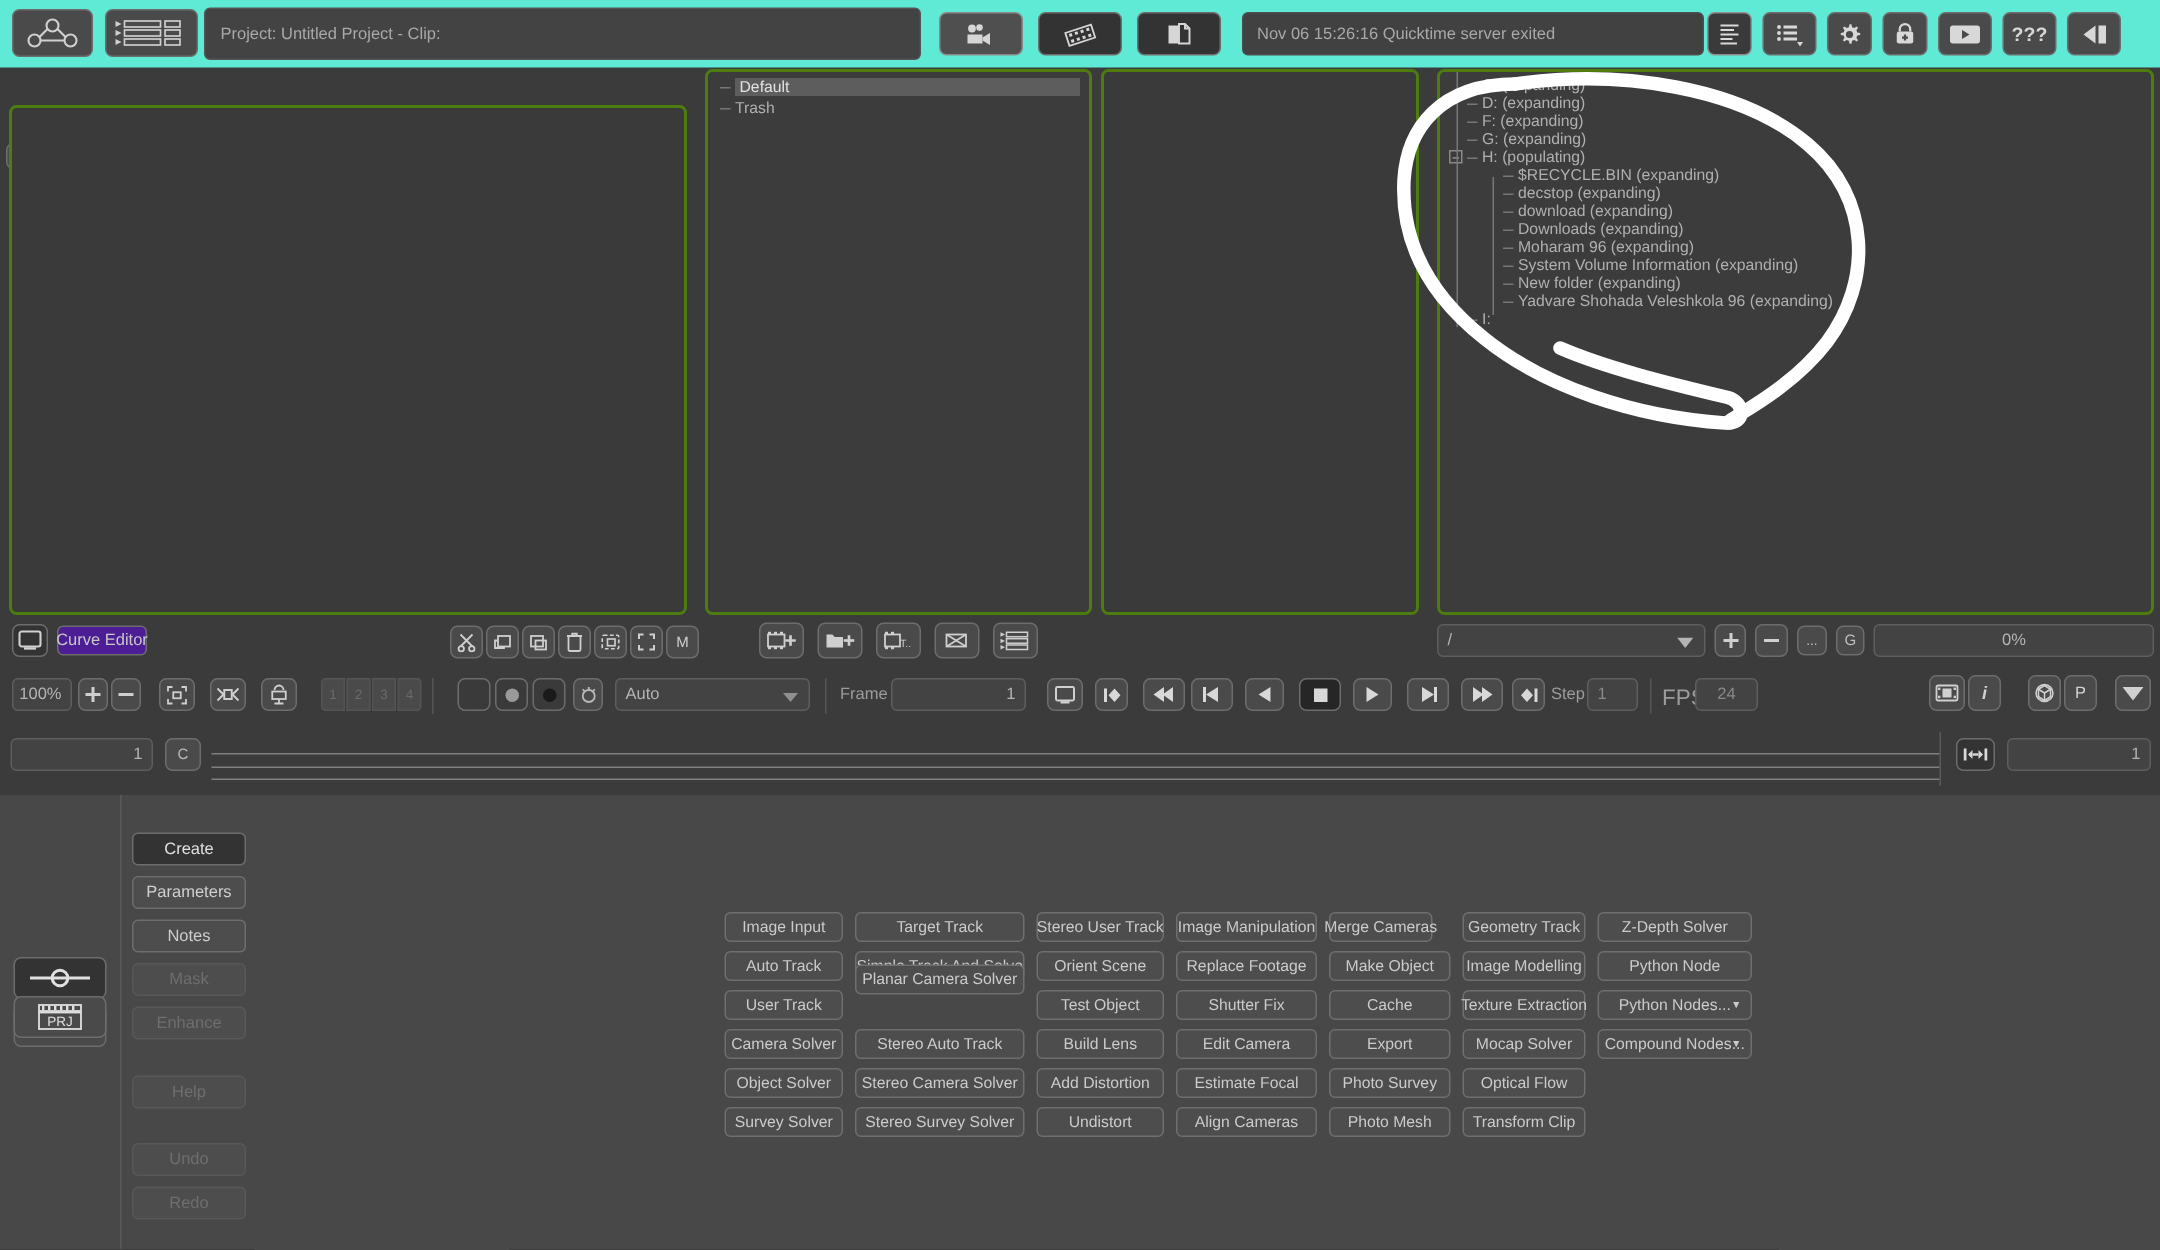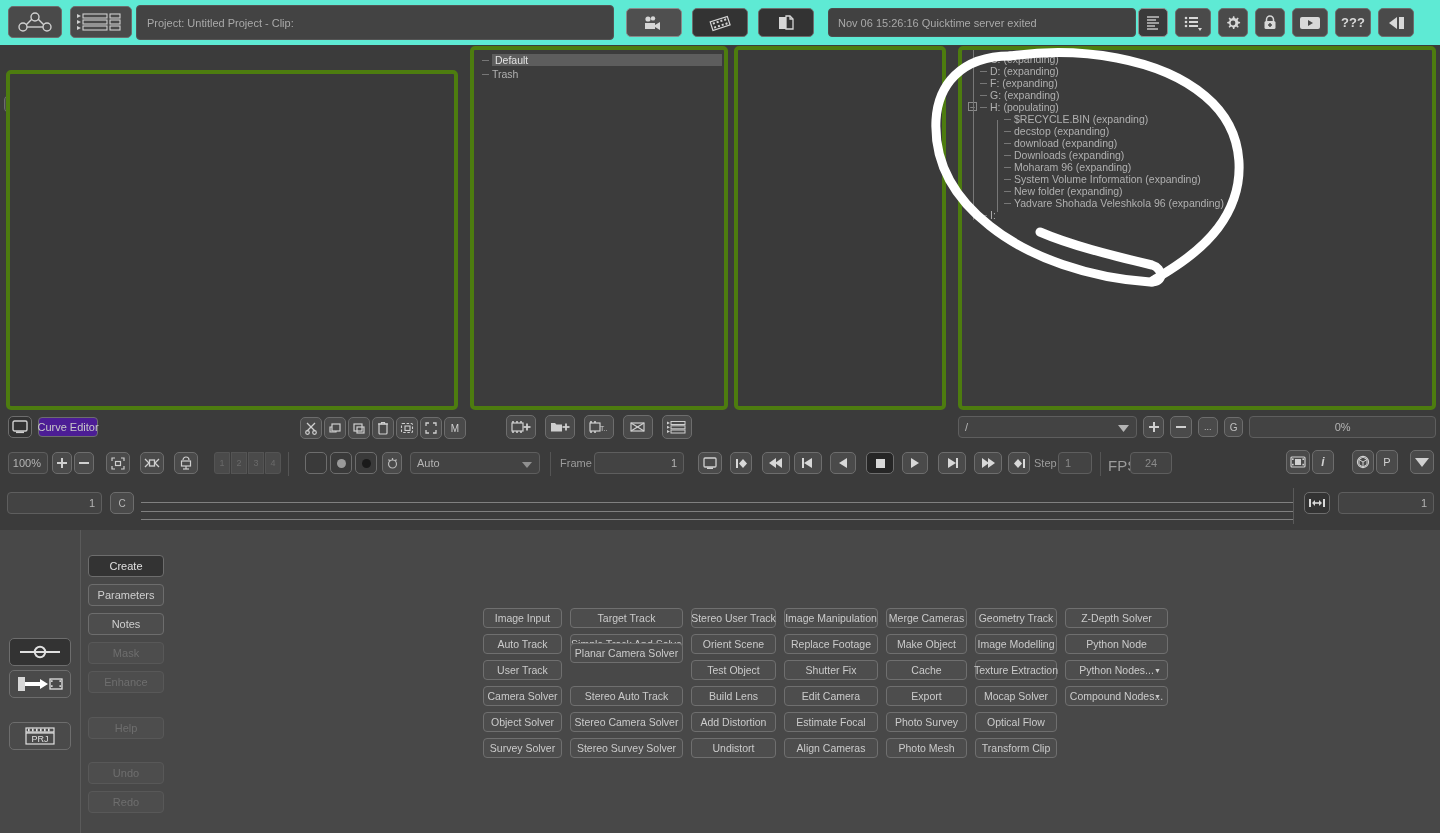--- a/index.html
+++ b/index.html
@@ -81,21 +81,21 @@
     position: absolute; left: 46px; top: 50px; width: 56px; height: 18px;
     background: #4a4a4a; border: 1px solid #6a6a6a; border-bottom: none;
     border-radius: 3px 3px 0 0; color: #c4c4c4; font-size: 10px;
     display: flex; align-items: center; justify-content: center;
   }
   .tabline { position: absolute; height: 1px; background: #6a6a6a; }
 
   
   .pane {
     position: absolute;
-    border: 4px solid #4d7c0f;
+    border: 2px solid #4d7c0f;
     border-radius: 5px;
     background: #3c3c3c;
     overflow: hidden;
   }
   #pane-viewer { left: 6px; top: 70px; width: 452px; height: 340px; background: #3a3a3a; }
   #pane-shots  { left: 470px; top: 46px; width: 258px; height: 364px; background: #3c3c3c; }
   #pane-prev   { left: 734px; top: 46px; width: 212px; height: 364px; background: #3a3a3a; }
   #pane-files  { left: 958px; top: 46px; width: 478px; height: 364px; background: #3c3c3c; }
 
   
@@ -778,21 +778,21 @@
     <path d="M9 7 h15 v-3 l8 5 l-8 5 v-3 h-15 z" fill="#ffffff"></path>
     <rect x="34" y="4" width="12" height="10" fill="none" stroke="#e0e0e0" stroke-width="1.3"></rect>
     <g fill="#e0e0e0">
         <rect x="35" y="5.3" width="1.6" height="1.6"></rect>
         <rect x="35" y="10.3" width="1.6" height="1.6"></rect>
     <rect x="43.4" y="5.3" width="1.6" height="1.6"></rect>
         <rect x="43.4" y="10.3" width="1.6" height="1.6"></rect>
       </g>
   </svg>
 </div>
-<div class="side-icon icon-btn" style="left:9px;top:722px;">
+<div class="side-icon icon-btn" style="left:9px;top:664px;">
   <svg width="44" height="20" viewBox="0 0 44 20">
     <rect x="8" y="2" width="28" height="4" fill="none" stroke="#e0e0e0" stroke-width="1.2"></rect>
     <g fill="#e0e0e0">
         <rect x="10" y="2.6" width="1.6" height="2.8"></rect>
         <rect x="14" y="2.6" width="1.6" height="2.8"></rect>
     <rect x="18" y="2.6" width="1.6" height="2.8"></rect>
         <rect x="22" y="2.6" width="1.6" height="2.8"></rect>
     <rect x="26" y="2.6" width="1.6" height="2.8"></rect>
         <rect x="30" y="2.6" width="1.6" height="2.8"></rect>
       </g>
@@ -893,21 +893,21 @@
     </div>
     <div class="ncell" style="left:301px; top:78px; width:94px;">
       <span>Edit Camera</span>
     </div>
     <div class="ncell" style="left:301px; top:104px; width:94px;">
       <span>Estimate Focal</span>
     </div>
     <div class="ncell" style="left:301px; top:130px; width:94px;">
       <span>Align Cameras</span>
     </div>
-    <div class="ncell" style="left:403px; top:0px; width:81px;">
+    <div class="ncell" style="left:403px; top:0px; width:69px;">
       <span>Merge Cameras</span>
     </div>
     <div class="ncell" style="left:403px; top:26px; width:81px;">
       <span>Make Object</span>
     </div>
     <div class="ncell" style="left:403px; top:52px; width:81px;">
       <span>Cache</span>
     </div>
     <div class="ncell" style="left:403px; top:78px; width:81px;">
       <span>Export</span>

